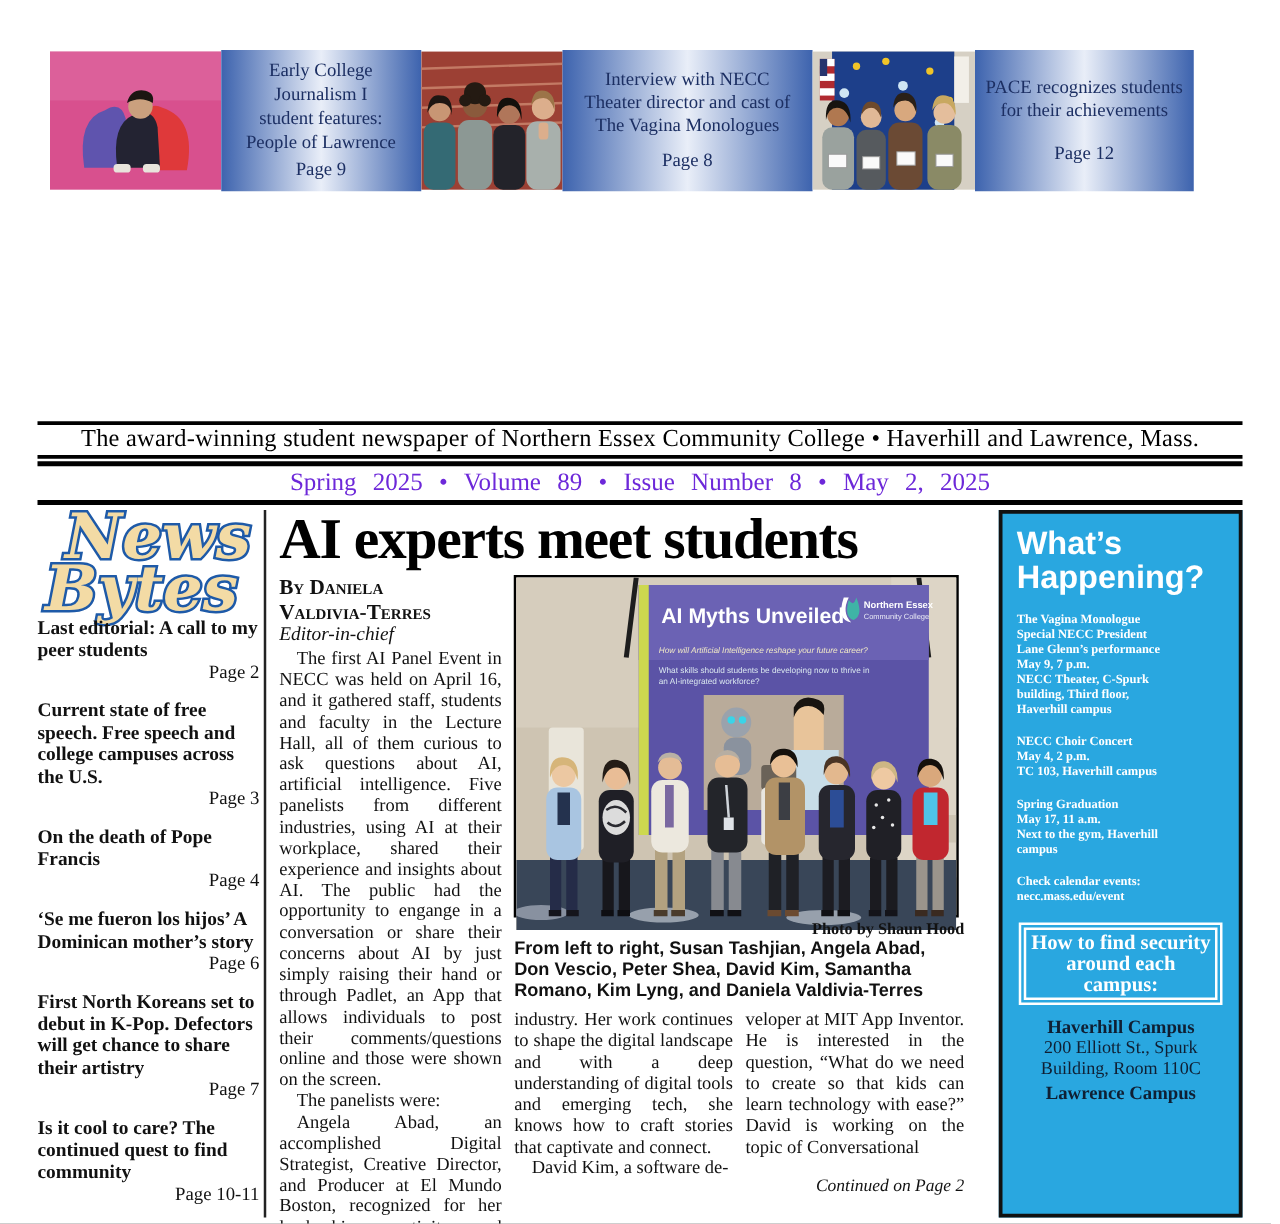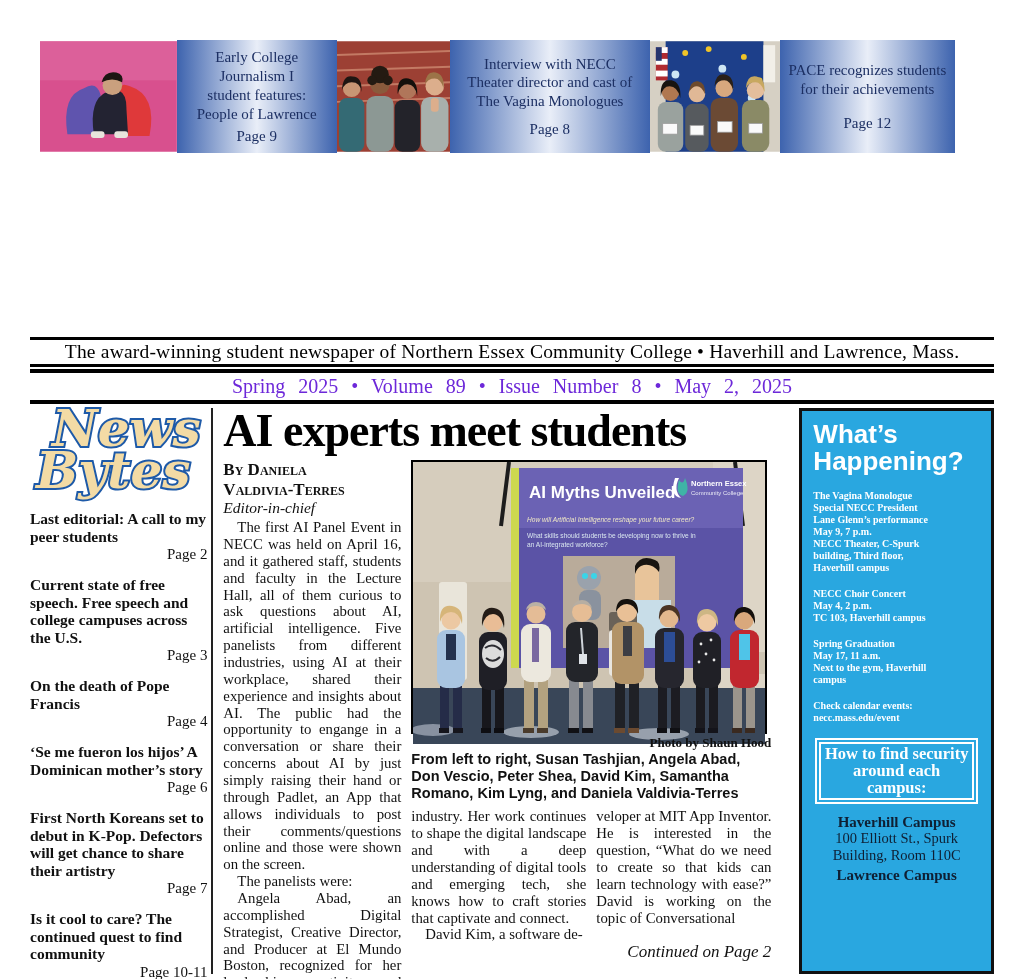--- a/index.html
+++ b/index.html
@@ -43,41 +43,41 @@
   }
   
   .main { position:absolute; top:408px; left:30px; width:964px; height:566px; display:flex; }
   .nb-col { width:186px; margin-right:4px; }
   .vdivider { width:2px; background:#222; margin-right:10px; }
   .article-col { width:548px; margin-right:28px; }
   .side-col { width:204px; }
   
   .nb-logo { font-family:"DejaVu Serif", serif; font-style:italic; font-weight:bold;
     color:#f3dba5; -webkit-text-stroke:4px #1e5aa8; paint-order:stroke fill;
-    font-size:50px; line-height:.84; margin-bottom:18px; }
+    font-size:50px; line-height:.84; margin-bottom:2px; }
   .nb-logo .l1 { margin-left:22px; }
   .nb-logo .l2 { margin-left:6px; }
   .nb-item { margin-bottom:13px; }
   .nb-title { font-weight:bold; font-size:15.5px; line-height:1.13; }
   .nb-page { text-align:right; font-size:15px; line-height:1.2; }
   
   .headline { font-weight:bold; font-size:46px; line-height:1; letter-spacing:-1px; margin-bottom:6px; white-space:nowrap; color:#000; }
   .article-body { display:flex; }
   .acol1 { width:178px; margin-right:10px; }
   .aright { width:360px; }
   .byline { font-weight:bold; font-size:17px; font-variant:small-caps; line-height:1.15; }
   .byrole { font-style:italic; font-size:15.5px; margin-bottom:2px; }
   .para { font-size:14.8px; line-height:1.14; text-align:justify; text-indent:14px; }
   .photo-frame { width:356px; height:274px; border:2px solid #000; }
   .photo-frame svg { display:block; }
   .credit { text-align:right; font-weight:bold; font-size:13px; margin:1px 0 0; }
   .caption { font-family:"Liberation Sans", sans-serif; font-weight:bold; font-size:14.5px; line-height:1.16; }
   .text2col { display:flex; gap:10px; margin-top:7px; }
   .text2col .tc { width:175px; }
-  .continued { font-style:italic; font-size:17px; text-align:right; margin-top:16px; }
+  .continued { font-style:italic; font-size:14px; text-align:right; margin-top:16px; }
   
   .side-box { border:3px solid #111; background:#29a7e0; height:566px; padding:10px 11px; color:#fff; }
   .wh-title { font-family:"Liberation Sans", sans-serif; font-weight:bold; font-size:26px; line-height:1.05; white-space:pre-line; margin-bottom:14px; }
   .wh-event { font-weight:bold; font-size:10px; line-height:1.2; white-space:pre-line; margin-bottom:14px; }
   .sec-box { border:2px solid #fff; padding:2px; margin:2px 2px 10px; }
   .sec-box-inner { border:2px solid #fff; padding:1px 3px; text-align:center;
     font-weight:bold; font-size:16.5px; line-height:1.05; white-space:pre-line; }
   .campus { color:#0f1f33; text-align:center; line-height:1.12; }
   .campus .c-name { font-weight:bold; font-size:15px; margin-top:4px; }
   .campus .c-addr { font-size:14.5px; }
@@ -400,21 +400,21 @@
 Next to the gym, Haverhill
 campus</div>
         <div class="wh-event">Check calendar events:
 necc.mass.edu/event</div>
         <div class="sec-box">
           <div class="sec-box-inner">How to find security
 around each campus:</div>
         </div>
         <div class="campus">
           <div class="c-name">Haverhill Campus</div>
-          <div class="c-addr">100 Elliott St., Spurk Building, Room 110C</div>
+          <div class="c-addr">200 Elliott St., Spurk Building, Room 110C</div>
           <div class="c-name">Lawrence Campus</div>
 
         </div>
       </div>
     </div>
 
   </div>
 </div>
 
 </body></html>

